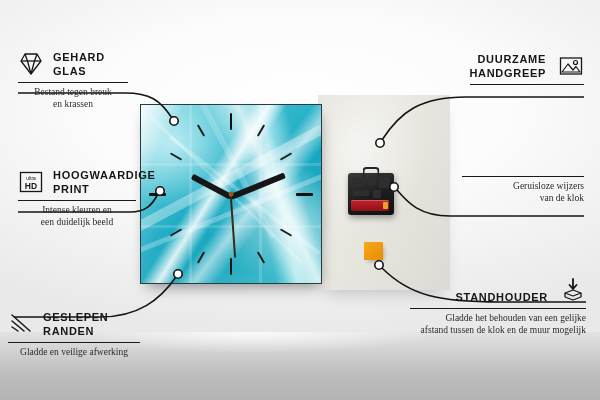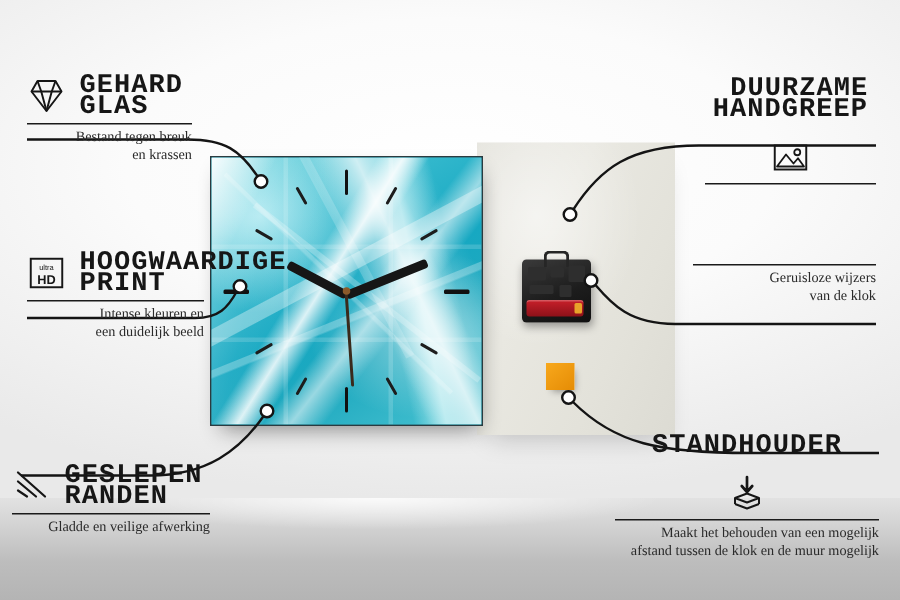--- a/index.html
+++ b/index.html
@@ -99,33 +99,33 @@
   .foam{
     position:absolute;left:364px;top:242px;width:19px;height:18px;
     background:linear-gradient(140deg,#f8a81c,#e58c05);
     box-shadow:2px 3px 5px -2px rgba(0,0,0,.35);
   }
 
   
   .callout{position:absolute;}
   .callout .head{display:flex;align-items:center;gap:9px;}
   .callout .title{
-    font-family:Liberation Mono, monospace;
-    font-weight:700;font-size:18px;line-height:14px;
+    font-family:Liberation Sans, sans-serif;
+    font-weight:700;font-size:11px;line-height:14px;
     letter-spacing:.7px;color:#161616;text-transform:uppercase;
   }
   .callout .rule{height:1px;background:#1a1a1a;margin:4px 0 4px;}
   .callout .desc{
     font-family:"Liberation Serif", serif;
     font-size:9.5px;line-height:11.5px;color:#2a2a2a;
   }
   .callout.left .head{justify-content:flex-start;}
   .callout.left .title{text-align:left;}
-  .callout.left .desc{text-align:right;}
-  .callout.right .head{justify-content:flex-end;flex-direction:column;gap:12px;}
+  .callout.left .desc{text-align:center;}
+  .callout.right .head{justify-content:flex-end;flex-direction:row;gap:12px;}
   .callout.right .title{text-align:right;}
   .callout.right .desc{text-align:right;}
   .icon{width:26px;height:26px;flex:0 0 26px;display:block;}
   .icon svg{display:block;width:26px;height:26px;}
 
   svg.links{position:absolute;left:0;top:0;width:600px;height:400px;pointer-events:none;}
 </style>
 </head>
 <body>
 
@@ -306,18 +306,18 @@
         <svg viewBox="0 0 26 26">
           <path d="M13 2 L13 11 M9.5 8 L13 12 L16.5 8" fill="none" stroke="#161616" stroke-width="1.8" stroke-linecap="round" stroke-linejoin="round"></path>
           <path d="M5 16 L13 13 L21 16 L13 19 Z" fill="none" stroke="#161616" stroke-width="1.3" stroke-linejoin="round"></path>
           <path d="M5 20 L13 23 L21 20" fill="none" stroke="#161616" stroke-width="1.3" stroke-linejoin="round"></path>
           <path d="M5 16 L5 20 M21 16 L21 20" stroke="#161616" stroke-width="1.3"></path>
         </svg>
       </span>
     </div>
     <div class="rule"></div>
     <div class="desc">
-      <span>Maakt het behouden van een mogelijk</span><br>
+      <span>Gladde het behouden van een gelijke</span><br>
       <span>afstand tussen de klok en de muur mogelijk</span>
     </div>
   </div>
 
 </div>
 
 </body></html>

